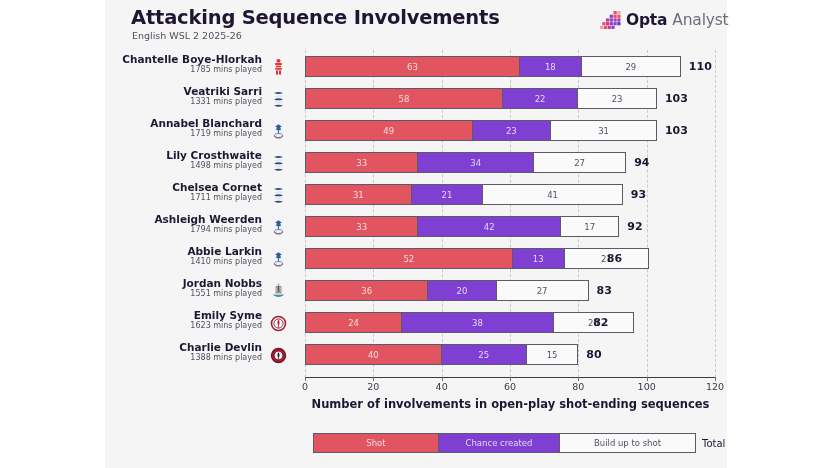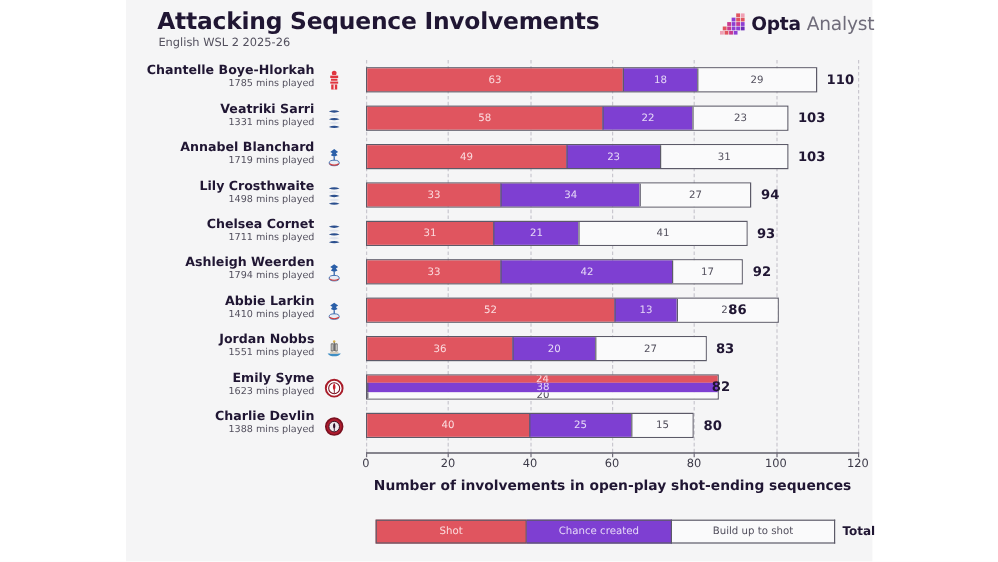--- a/index.html
+++ b/index.html
@@ -113,21 +113,21 @@
   .lgseg {
     display: flex; align-items: center; justify-content: center;
     font-size: 8.5px; height: 20px;
     border: 1px solid #5c5a68;
   }
   .lgseg.l1 { background: #e0555f; color: #fbdcdf; width: 126px; }
   .lgseg.l2 { background: #7e3fd2; color: #e5d7f7; width: 121px; border-left: none; }
   .lgseg.l3 { background: #fafafb; color: #53505e; width: 136px; border-left: none; }
   #legend-total {
     margin-left: 6px; display: flex; align-items: center;
-    font-size: 10px; font-weight: bold; color: #201633;
+    font-size: 10px; font-weight: normal; color: #201633;
   }
 </style>
 </head>
 <body>
 
 <div id="canvas">
 
   <div id="panel"></div>
 
   <div id="title">Attacking Sequence Involvements</div>
@@ -323,21 +323,21 @@
         <div class="rowlabel" style="right: 570px; top: -3px;">
           <div class="pname">Emily Syme</div>
           <div class="pmins">1623 mins played</div>
         </div>
         <div class="crest" style="left: 270px;"><svg viewBox="0 0 17 19">
             <circle cx="8.5" cy="9.5" r="7" fill="#fff" stroke="#a81c2a" stroke-width="1.6"></circle>
             <circle cx="8.5" cy="9.5" r="4.6" fill="#fff" stroke="#7a1020" stroke-width="0.9"></circle>
             <path d="M8.5 5.4c1.5 1.6 1.5 4.4 0 6.2-1.5-1.8-1.5-4.6 0-6.2z" fill="#c8202e"></path>
             <rect x="8.2" y="11" width="0.7" height="2.6" fill="#7a1020"></rect>
           </svg></div>
-        <div class="bar" style="left: 305px; width: 294px; flex-direction: column;">
+        <div class="bar" style="left: 305px; width: 329px;">
           <div class="seg s1" style="flex: 24 0 0px;">24</div>
           <div class="seg s2" style="flex: 38 0 0px;">38</div>
           <div class="seg s3" style="flex: 20 0 0px;">20</div>
         </div>
         <div class="total" style="left: 593.167px; top: 4px;">82</div>
       </div>
       <div class="row" style="top: 344px; height: 21px;">
         <div class="rowlabel" style="right: 570px; top: -3px;">
           <div class="pname">Charlie Devlin</div>
           <div class="pmins">1388 mins played</div>

